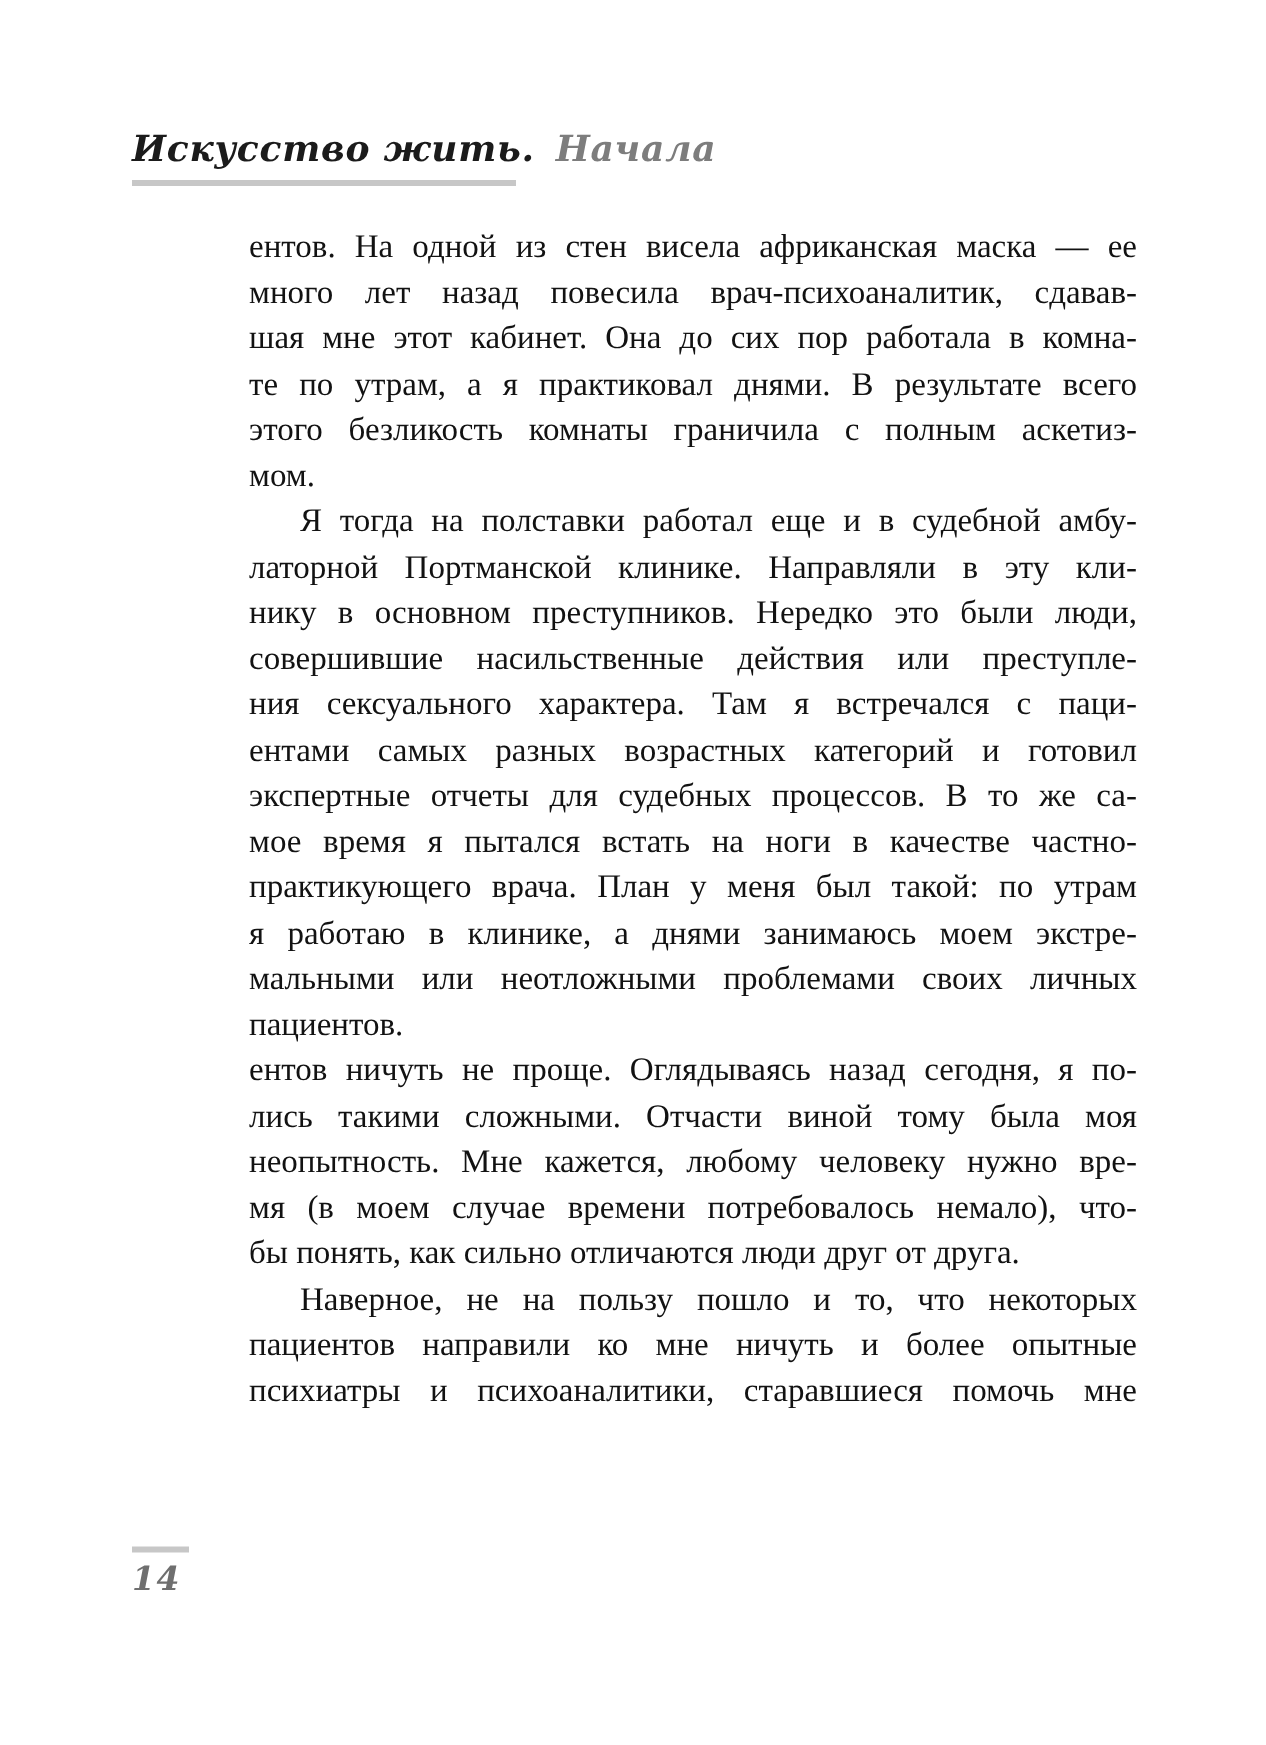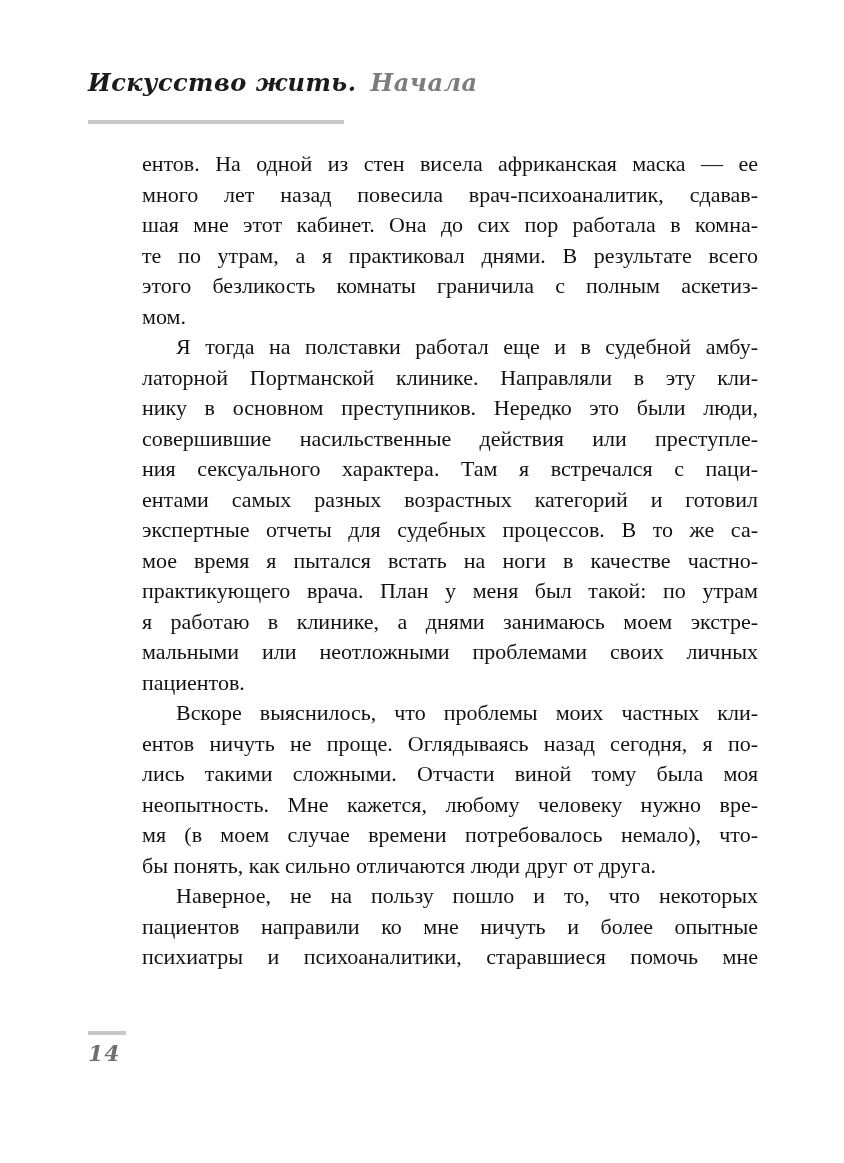--- a/index.html
+++ b/index.html
@@ -13,21 +13,21 @@
     height: 1163px;
     background: #ffffff;
     overflow: hidden;
     font-family: "Liberation Serif", serif;
   }
 
   
   .running-header {
     position: absolute;
     left: 88px;
-    top: 68px;
+    top: 84px;
     white-space: nowrap;
     font-family: "DejaVu Serif", serif;
     font-style: italic;
     font-weight: bold;
     font-size: 24px;
     letter-spacing: 0.5px;
   }
   .book-title { color: #1b1b1b; }
   .chapter-title { color: #7d7d7d; margin-left: 14px; }
   .header-rule {
@@ -46,20 +46,21 @@
     top: 149px;
     width: 616px;
     font-size: 22px;
     line-height: 30.5px;
     color: #121212;
   }
   .body-text .line {
     text-align: justify;
     text-align-last: justify;
     white-space: normal;
+    margin-left: 24px;
   }
   .body-text .line.last {
     text-align-last: left;
   }
   .body-text .line.indent {
     text-indent: 34px;
   }
 
   
   .footer-rule {
@@ -104,21 +105,20 @@
       <div class="line">нику в основном преступников. Нередко это были люди,</div>
       <div class="line">совершившие насильственные действия или преступле-</div>
       <div class="line">ния сексуального характера. Там я встречался с паци-</div>
       <div class="line">ентами самых разных возрастных категорий и готовил</div>
       <div class="line">экспертные отчеты для судебных процессов. В то же са-</div>
       <div class="line">мое время я пытался встать на ноги в качестве частно-</div>
       <div class="line">практикующего врача. План у меня был такой: по утрам</div>
       <div class="line">я работаю в клинике, а днями занимаюсь моем экстре-</div>
       <div class="line">мальными или неотложными проблемами своих личных</div>
       <div class="line last">пациентов.</div>
-      <div class="line indent">Вскоре выяснилось, что проблемы моих частных кли-</div>
       <div class="line">ентов ничуть не проще. Оглядываясь назад сегодня, я по-</div>
       <div class="line">лись такими сложными. Отчасти виной тому была моя</div>
       <div class="line">неопытность. Мне кажется, любому человеку нужно вре-</div>
       <div class="line">мя (в моем случае времени потребовалось немало), что-</div>
       <div class="line last">бы понять, как сильно отличаются люди друг от друга.</div>
       <div class="line indent">Наверное, не на пользу пошло и то, что некоторых</div>
       <div class="line">пациентов направили ко мне ничуть и более опытные</div>
       <div class="line">психиатры и психоаналитики, старавшиеся помочь мне</div>
     </div>
 

